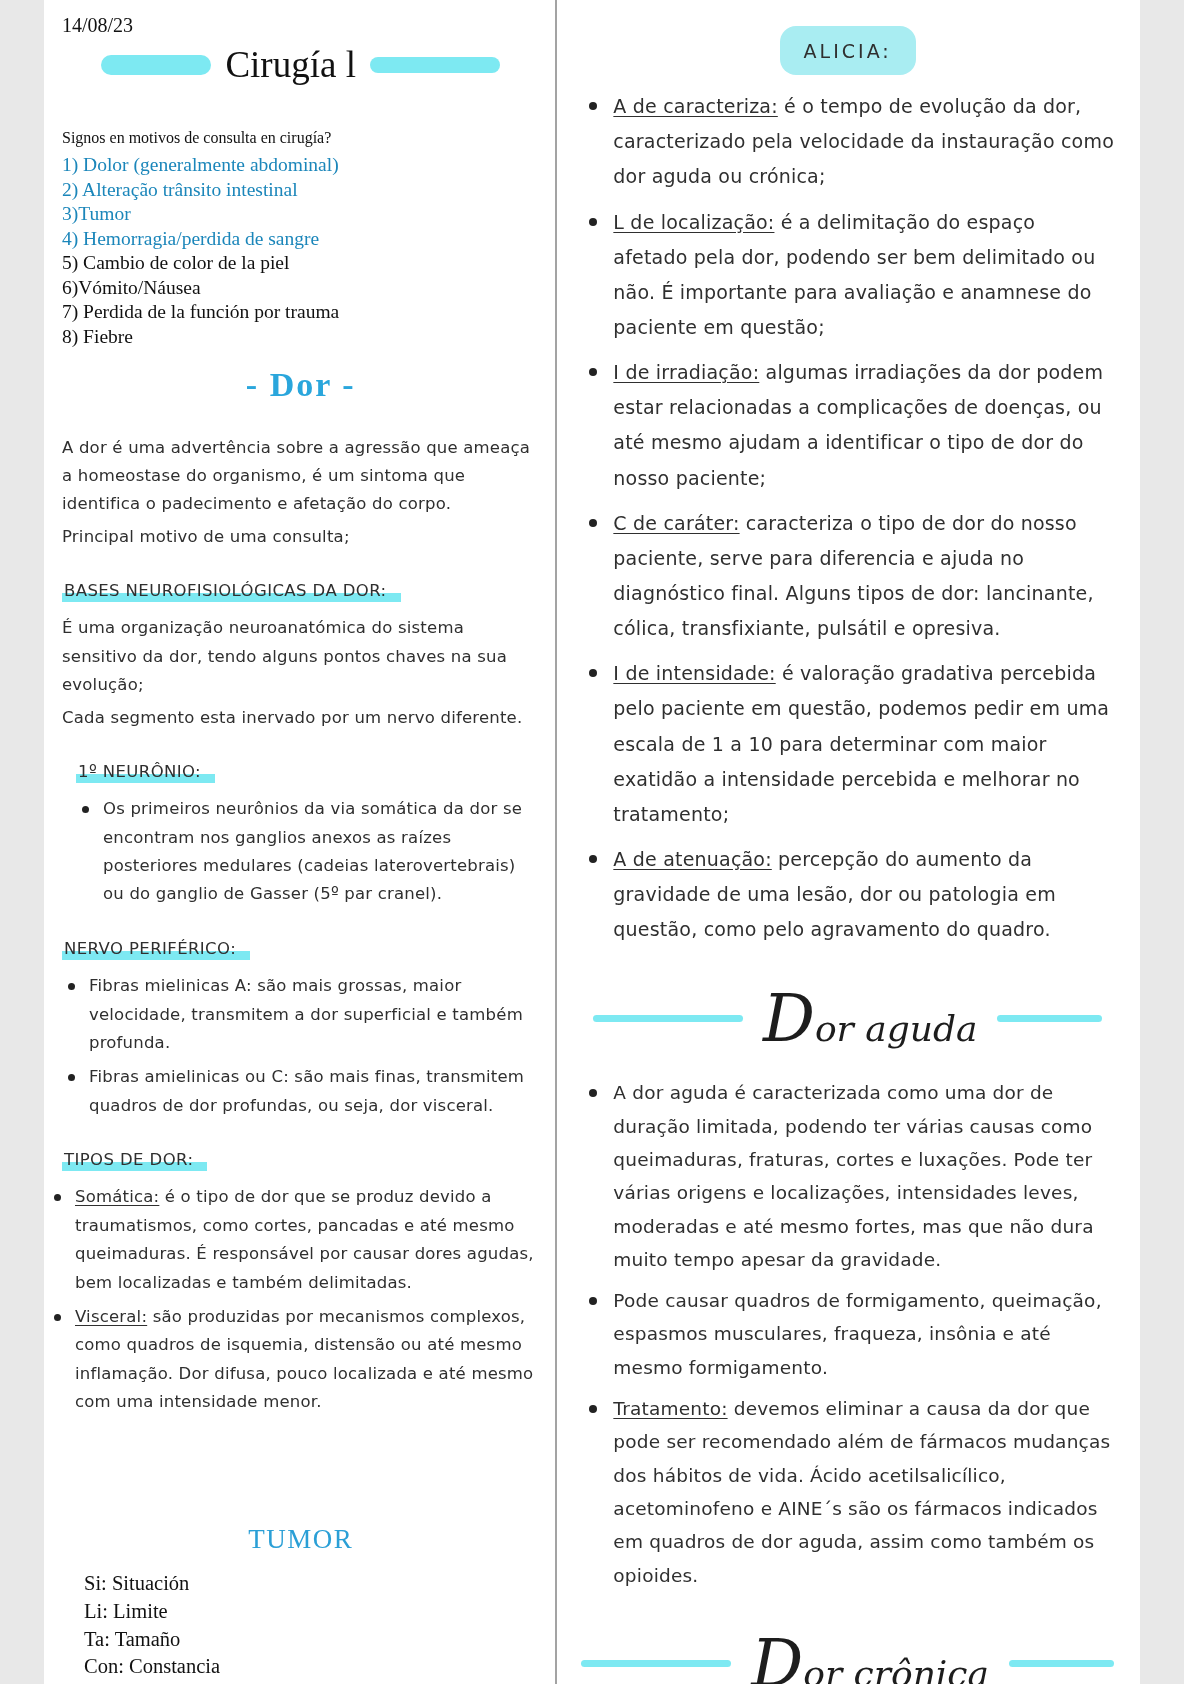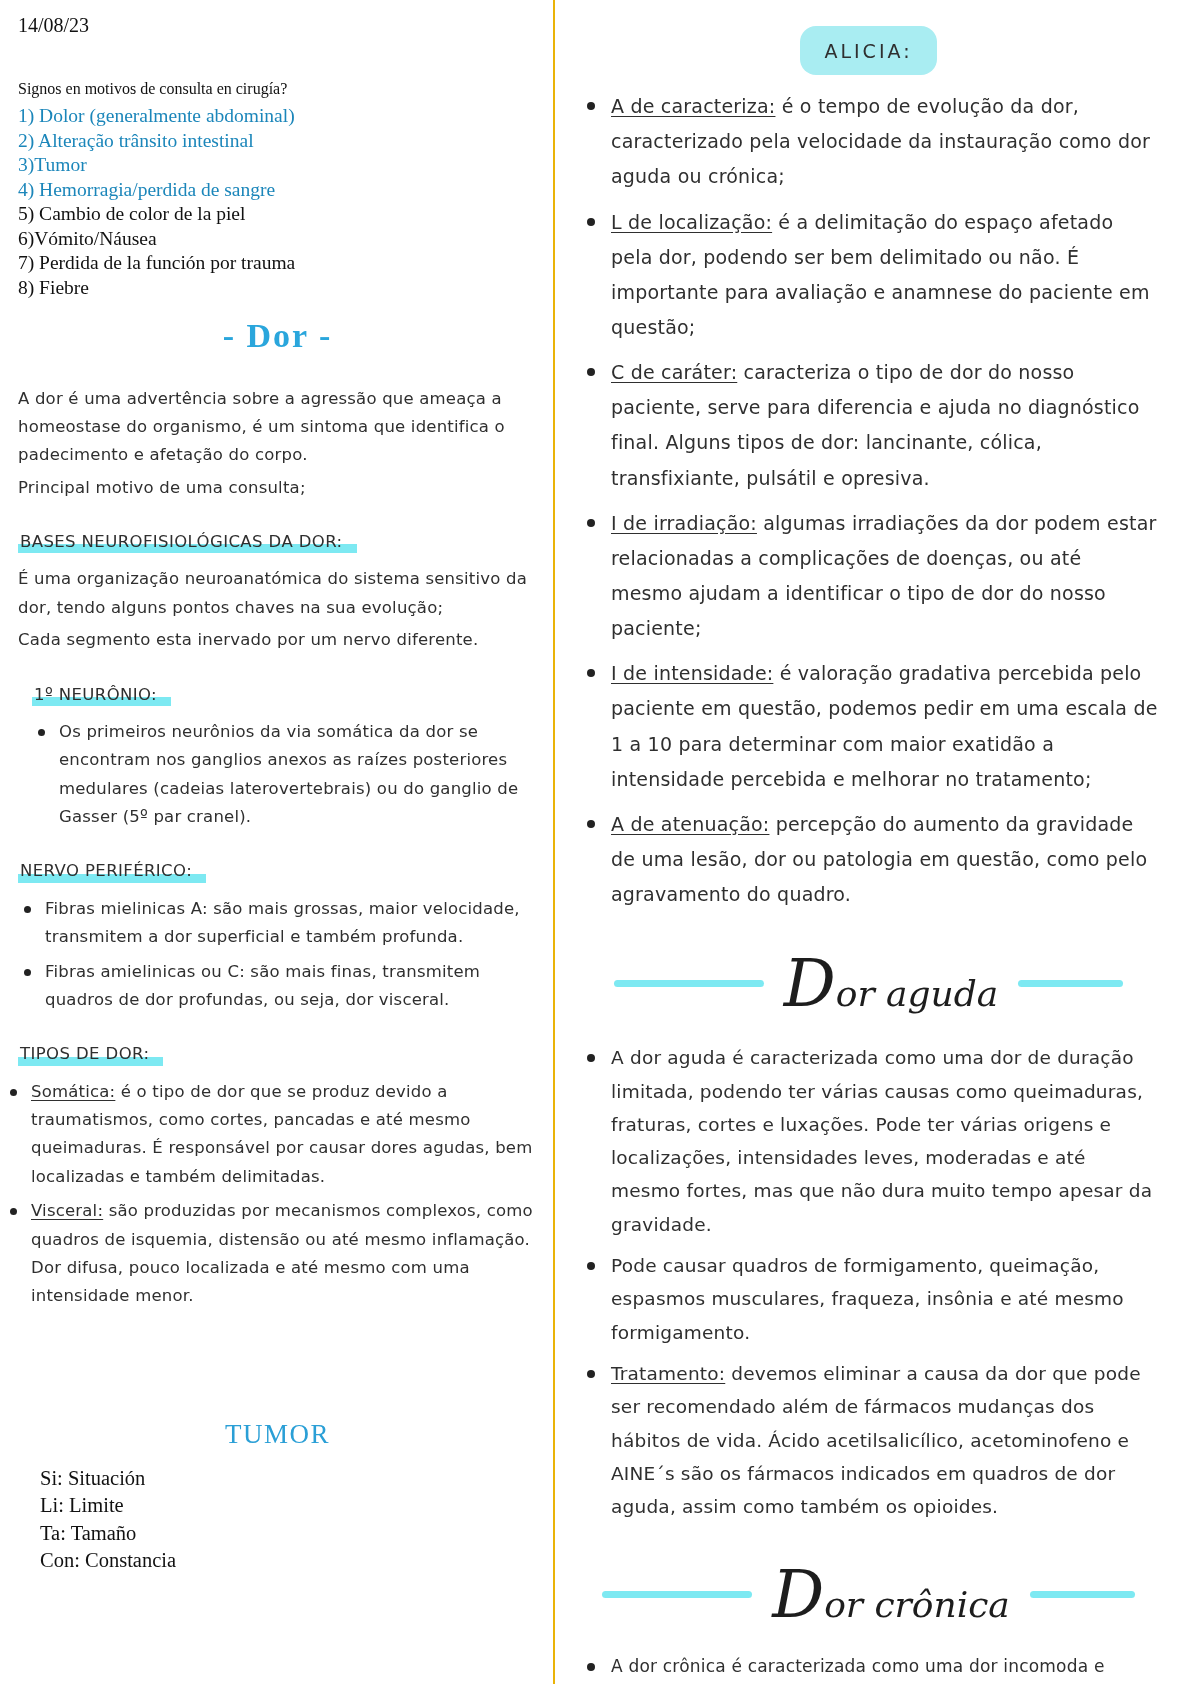--- a/index.html
+++ b/index.html
@@ -1,18 +1,18 @@
 <!DOCTYPE html>
 <html style="--accent: #7de9f2; --accent-light: #a9edf2; --blue-item: #1b86ba; --dor-blue: #2aa6dc; --tumor-blue: #2a9fd6;"><head>
 <meta charset="utf-8">
 <style>
   * { margin:0; padding:0; box-sizing:border-box; }
   body { background:#e8e8e8; }
   .sheet {
-    width:1184px; height:1684px; background:#ffffff; overflow:hidden;
+    width:1096px; height:1684px; background:#ffffff; overflow:hidden;
     display:flex; margin:0 auto; position:relative;
     font-family:"Liberation Serif", serif; color:#111;
   }
   .serif { font-family:"Liberation Serif", serif; }
   .hand  { font-family:"DejaVu Sans", sans-serif; color:#2f2f2f; letter-spacing:0.2px; }
 
   
   .col-left { width:553px; padding:14px 16px 0 18px; }
   .date { font-size:20px; }
   .title-row { display:flex; align-items:center; justify-content:center; gap:14px; margin-top:6px; }
@@ -47,21 +47,21 @@
   .b-text { flex:1; }
   .lead { text-decoration:underline; text-underline-offset:3px; }
 
   .tipos .b-row { margin-left:-14px; }
 
   .tumor-heading { text-align:center; color:var(--tumor-blue,#2a9fd6); font-size:27px;
                    font-weight:400; letter-spacing:1.5px; margin:108px 0 16px; }
   .tumor-list div { font-size:20.5px; line-height:1.2; margin:3px 0 3px 22px; }
 
   
-  .col-right { flex:1; border-left:2px solid #eab308; padding:26px 26px 0 24px; }
+  .col-right { flex:1; border-left:2px solid #a3a3a3; padding:26px 26px 0 24px; }
   .col-right .hand { font-size:19px; line-height:1.85; }
 
   .alicia-wrap { text-align:center; margin-bottom:14px; }
   .alicia { display:inline-block; background:var(--accent-light,#a9edf2);
             border-radius:16px; padding:8px 24px 6px; font-size:30px; letter-spacing:3px; }
 
   .col-right .b-row { margin-bottom:10px; }
   .col-right .dot { width:8px; height:8px; margin:13px 16px 0 8px; }
 
   .script-row { display:flex; align-items:center; justify-content:center; gap:20px;
@@ -80,20 +80,25 @@
 </style>
 </head>
 <body>
 
 <div class="sheet">
 
   <div class="col-left">
 
     <div class="date serif">14/08/23</div>
 
+    <div class="title-row">
+      <span class="pill pill-l"></span>
+      <h1 class="title serif">Cirugía l</h1>
+      <span class="pill pill-r"></span>
+    </div>
 
     <div class="question serif">Signos en motivos de consulta en cirugía?</div>
 
     <div>
       <div class="c-item blue">1) Dolor (generalmente abdominal)</div>
       <div class="c-item blue">2) Alteração trânsito intestinal</div>
       <div class="c-item blue">3)Tumor</div>
       <div class="c-item blue">4) Hemorragia/perdida de sangre</div>
       <div class="c-item">5) Cambio de color de la piel</div>
       <div class="c-item">6)Vómito/Náusea</div>
@@ -178,29 +183,29 @@
       <div class="b-row">
         <span class="dot"></span>
         <div class="b-text hand">
           <span class="lead">L de localização:</span>
           <span>é a delimitação do espaço afetado pela dor, podendo ser bem delimitado ou não. É importante para avaliação e anamnese do paciente em questão;</span>
         </div>
       </div>
       <div class="b-row">
         <span class="dot"></span>
         <div class="b-text hand">
+          <span class="lead">I de irradiação:</span>
+          <span>algumas irradiações da dor podem estar relacionadas a complicações de doenças, ou até mesmo ajudam a identificar o tipo de dor do nosso paciente;</span>
+        </div>
+      </div>
+      <div class="b-row">
+        <span class="dot"></span>
+        <div class="b-text hand">
           <span class="lead">C de caráter:</span>
           <span>caracteriza o tipo de dor do nosso paciente, serve para diferencia e ajuda no diagnóstico final. Alguns tipos de dor: lancinante, cólica, transfixiante, pulsátil e opresiva.</span>
-        </div>
-      </div>
-      <div class="b-row">
-        <span class="dot"></span>
-        <div class="b-text hand">
-          <span class="lead">I de irradiação:</span>
-          <span>algumas irradiações da dor podem estar relacionadas a complicações de doenças, ou até mesmo ajudam a identificar o tipo de dor do nosso paciente;</span>
         </div>
       </div>
       <div class="b-row">
         <span class="dot"></span>
         <div class="b-text hand">
           <span class="lead">I de intensidade:</span>
           <span>é valoração gradativa percebida pelo paciente em questão, podemos pedir em uma escala de 1 a 10 para determinar com maior exatidão a intensidade percebida e melhorar no tratamento;</span>
         </div>
       </div>
       <div class="b-row">

